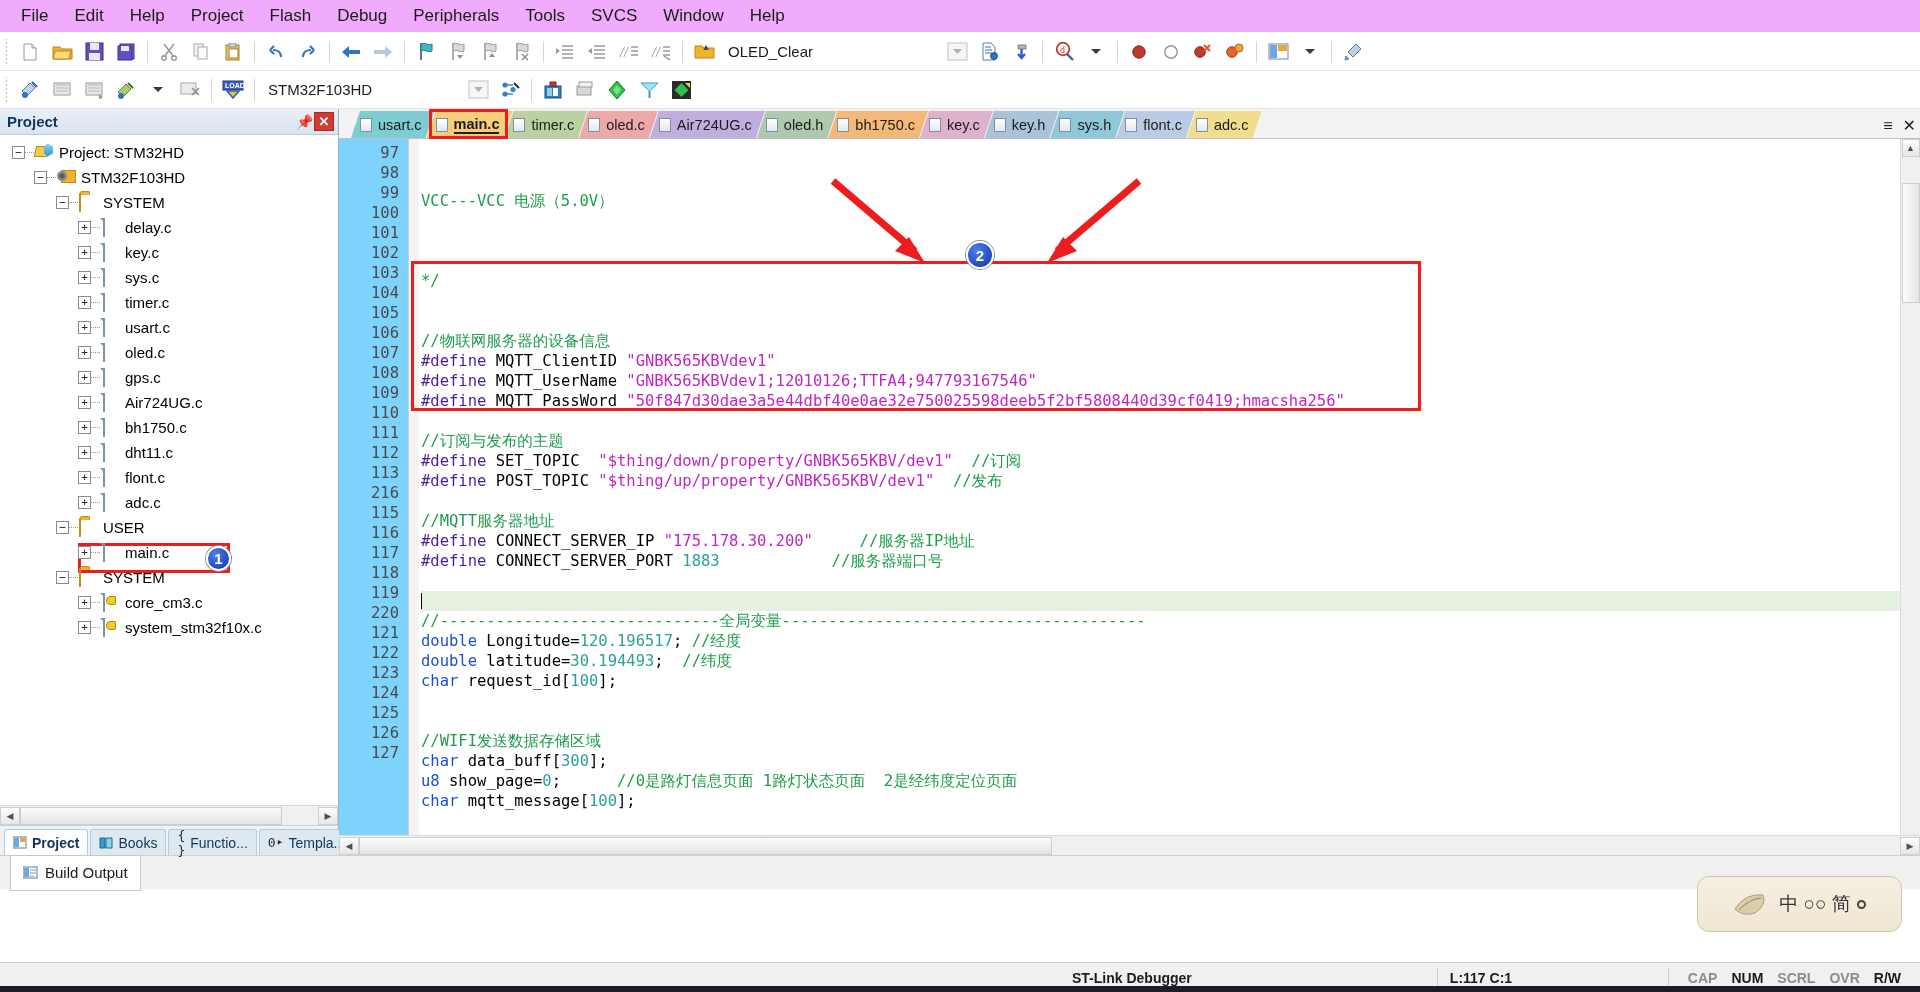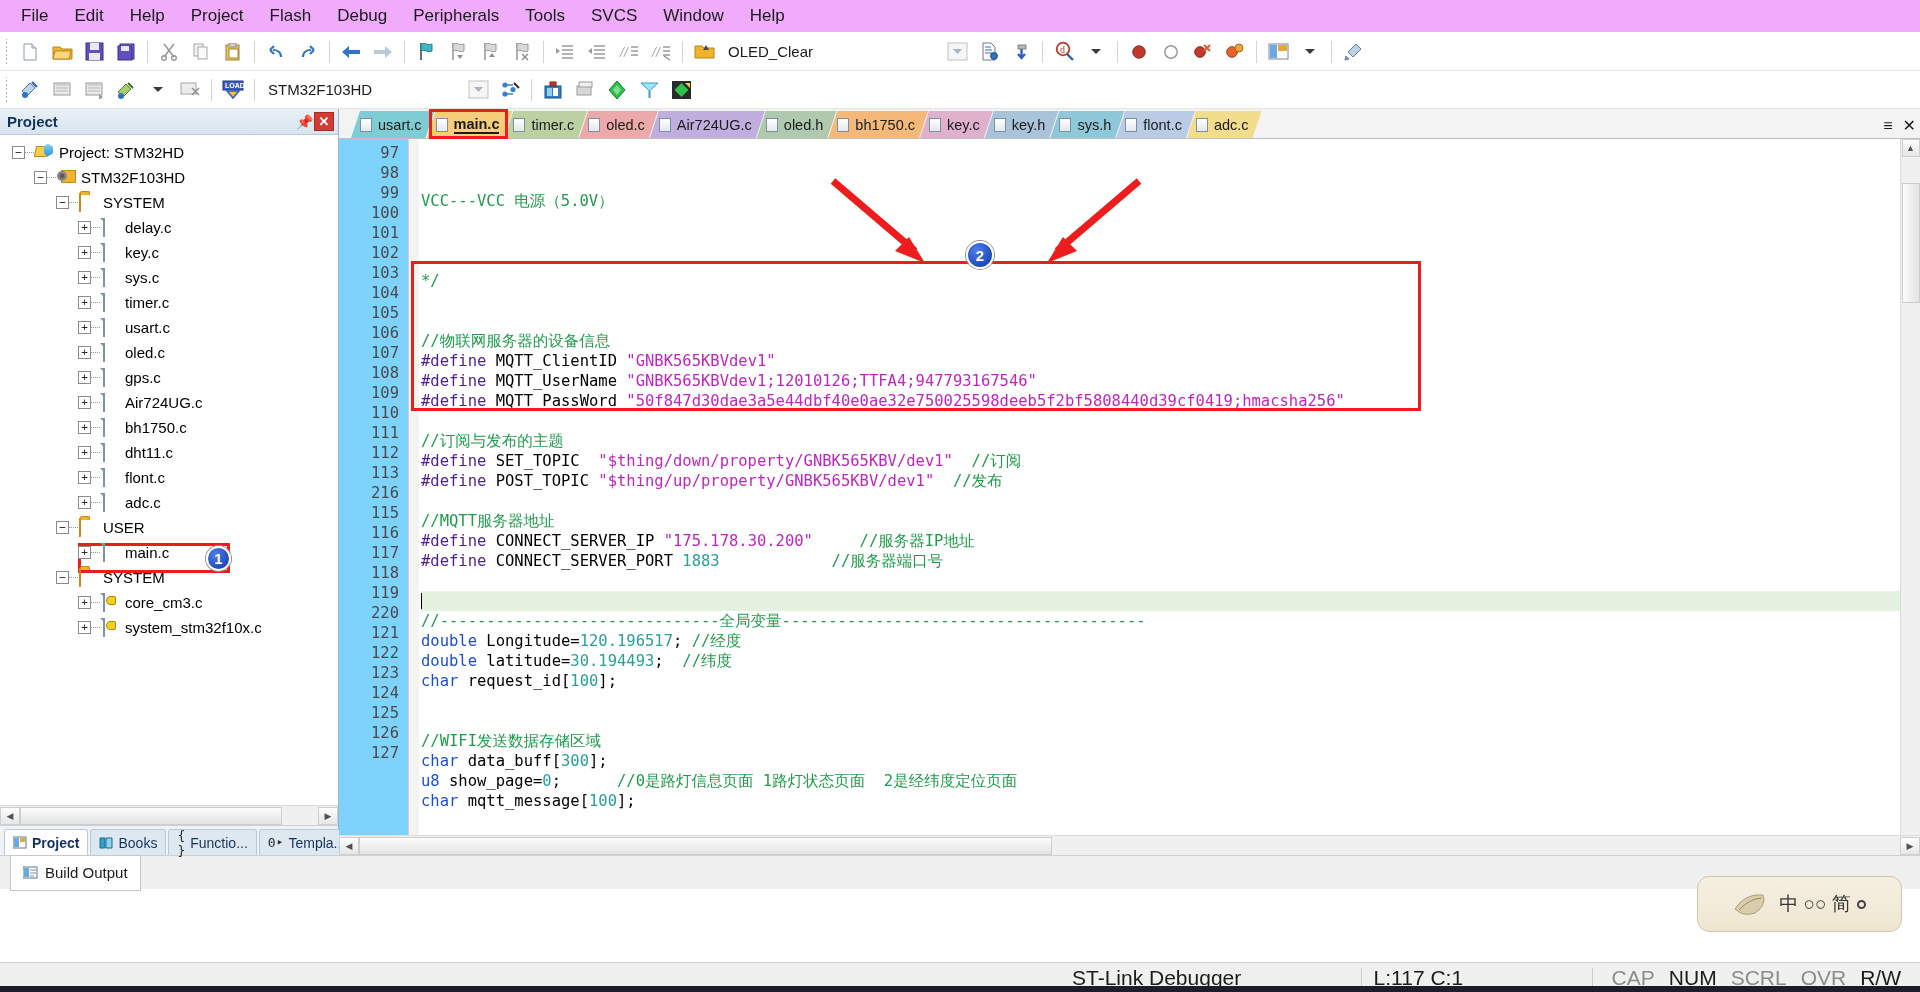--- a/index.html
+++ b/index.html
@@ -264,21 +264,21 @@
     border: 1px solid #cfc3a6; border-radius: 12px;
     display: flex; align-items: center; justify-content: center; gap: 6px;
     font-size: 19px; color: #2b2b2b; opacity: .95;
   }
   .wm-dot { width: 9px; height: 9px; border-radius: 50%; border: 2px solid #3a3a3a; }
 
   
   .statusbar {
     position: absolute; left: 0; bottom: 0; width: 1920px; height: 30px;
     background: #f0f0f0; border-top: 1px solid #d0d0d0;
-    display: flex; align-items: center; font-size: 21px; color: #1b1b1b;
+    display: flex; align-items: center; font-size: 14px; color: #1b1b1b; font-weight: bold;
   }
   .sb-cell { padding: 0 12px; height: 28px; display: flex; align-items: center; }
   .sb-div { width: 1px; height: 20px; background: #cdcdcd; }
   .sb-grow { flex: 1; }
   .sb-flag { padding: 0 7px; color: #1b1b1b; }
   .sb-flag.off { color: #8c8c8c; }
 
   
   .os-sliver {
     position: absolute; left: 0; bottom: 0; width: 1920px; height: 6px;

